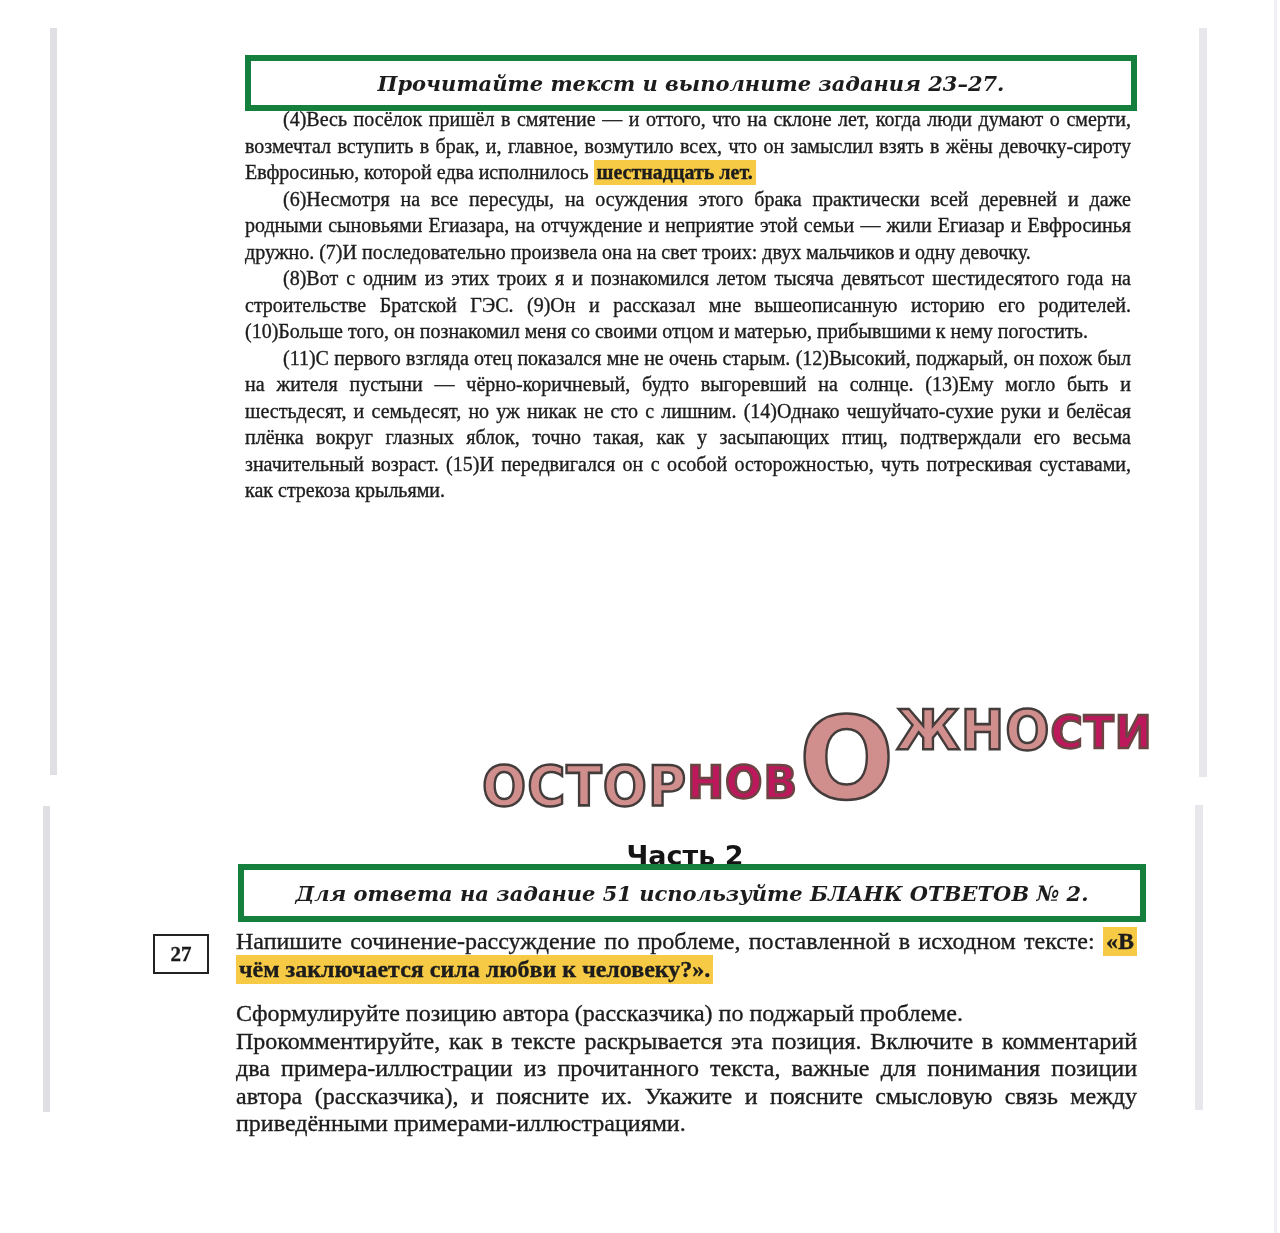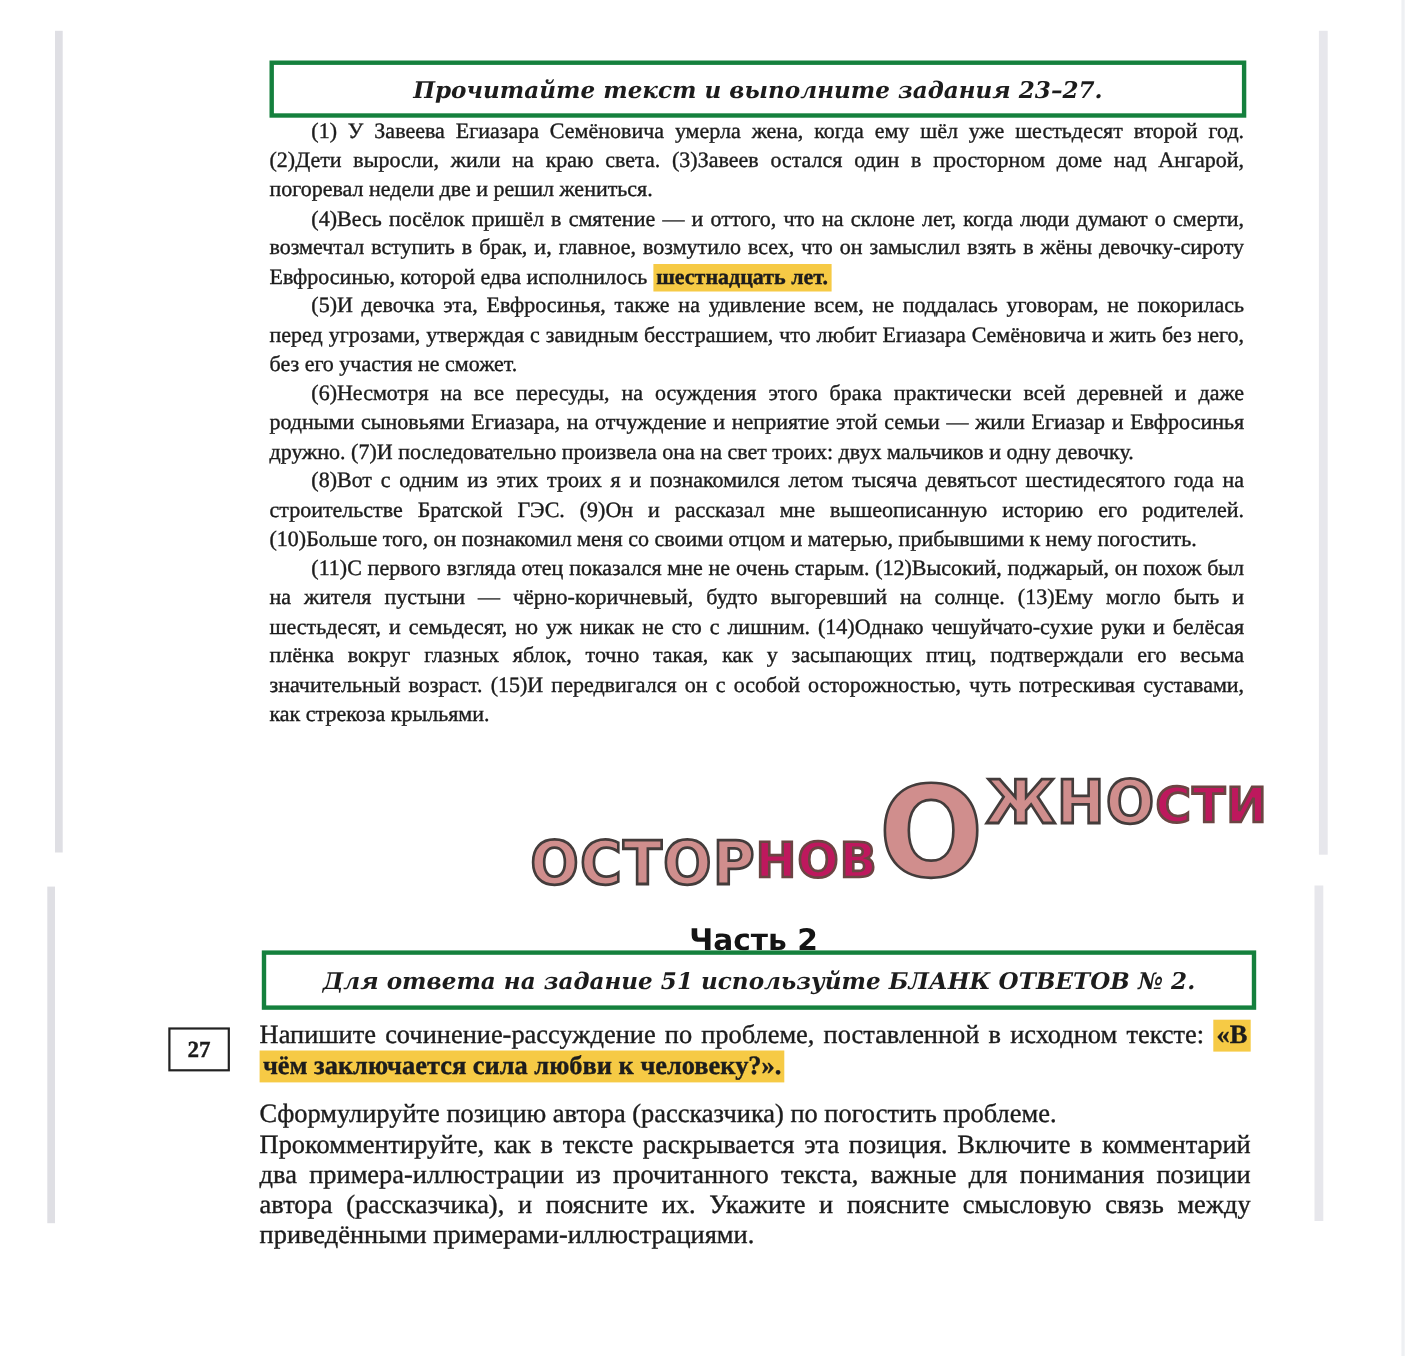--- a/index.html
+++ b/index.html
@@ -7,21 +7,21 @@
     position:relative;width:1280px;height:1233px;background:#ffffff;
     overflow:hidden;font-family:"Liberation Serif",serif;color:#1c1c1c;
   }
   
   .edge{position:absolute;background:#dfdfe4;}
   .edge.soft{background:#e7e7ec;}
   .frame-right{position:absolute;top:0;bottom:0;right:3px;width:3px;background:#eef0f3;}
 
   
   .instr-box{
-    position:absolute;border:4px solid #15803d;background:#fff;
+    position:absolute;border:6px solid #15803d;background:#fff;
     display:flex;align-items:center;justify-content:center;
     font-family:"DejaVu Serif",serif;font-style:italic;font-weight:bold;
     font-size:21px;
   }
   
   .text-block{
     position:absolute;left:245px;top:106px;width:886px;
     font-size:20px;line-height:26.5px;text-align:justify;
     -webkit-text-stroke:0.35px #1c1c1c;
   }
@@ -74,23 +74,21 @@
 
   <div class="edge" style="left:43px;top:806px;width:7px;height:306px;"></div>
   <div class="edge soft" style="left:1195px;top:805px;width:8px;height:305px;"></div>
   <div class="frame-right"></div>
 
   <div class="instr-box" style="left:245px;top:55px;width:880px;height:44px;">
     <span>Прочитайте текст и выполните задания 23–27.</span>
   </div>
 
   <div class="text-block">
-    <p><span>(1) У Завеева Егиазара Семёновича умерла жена, когда ему шёл уже шестьдесят второй год. (2)Дети выросли, жили на краю света. (3)Завеев остался один в просторном доме над Ангарой, погоревал недели две и решил жениться.</span></p>
     <p><span>(4)Весь посёлок пришёл в смятение — и оттого, что на склоне лет, когда люди думают о смерти, возмечтал вступить в брак, и, главное, возмутило всех, что он замыслил взять в жёны девочку-сироту Евфросинью, которой едва исполнилось </span><span class="hl">шестнадцать лет.</span></p>
-    <p><span>(5)И девочка эта, Евфросинья, также на удивление всем, не поддалась уговорам, не покорилась перед угрозами, утверждая с завидным бесстрашием, что любит Егиазара Семёновича и жить без него, без его участия не сможет.</span></p>
     <p><span>(6)Несмотря на все пересуды, на осуждения этого брака практически всей деревней и даже родными сыновьями Егиазара, на отчуждение и неприятие этой семьи — жили Егиазар и Евфросинья дружно. (7)И последовательно произвела она на свет троих: двух мальчиков и одну девочку.</span></p>
     <p><span>(8)Вот с одним из этих троих я и познакомился летом тысяча девятьсот шестидесятого года на строительстве Братской ГЭС. (9)Он и рассказал мне вышеописанную историю его родителей. (10)Больше того, он познакомил меня со своими отцом и матерью, прибывшими к нему погостить.</span></p>
     <p><span>(11)С первого взгляда отец показался мне не очень старым. (12)Высокий, поджарый, он похож был на жителя пустыни — чёрно-коричневый, будто выгоревший на солнце. (13)Ему могло быть и шестьдесят, и семьдесят, но уж никак не сто с лишним. (14)Однако чешуйчато-сухие руки и белёсая плёнка вокруг глазных яблок, точно такая, как у засыпающих птиц, подтверждали его весьма значительный возраст. (15)И передвигался он с особой осторожностью, чуть потрескивая суставами, как стрекоза крыльями.</span></p>
   </div>
 
   <div class="wm">
     <div class="wm-col left">
       <span class="wm-r1">ОСТОР</span>
       <span class="wm-r2">НОВ</span>
     </div>
@@ -106,17 +104,17 @@
   <div class="instr-box" style="left:238px;top:864px;width:896px;height:46px;">
     <span>Для ответа на задание 51 используйте БЛАНК ОТВЕТОВ № 2.</span>
   </div>
 
   <div class="task-num-box">
     <span>27</span>
   </div>
 
   <div class="task-text">
     <p><span>Напишите сочинение-рассуждение по проблеме, поставленной в исходном тексте: </span><span class="hl bold">«В чём заключается сила любви к человеку?».</span></p>
-    <p class="para-gap">Сформулируйте позицию автора (рассказчика) по погостить проблеме.</p>
+    <p class="para-gap">Сформулируйте позицию автора (рассказчика) по поджарый проблеме.</p>
     <p>Прокомментируйте, как в тексте раскрывается эта позиция. Включите в комментарий два примера-иллюстрации из прочитанного текста, важные для понимания позиции автора (рассказчика), и поясните их. Укажите и поясните смысловую связь между приведёнными примерами-иллюстрациями.</p>
   </div>
 
 </div>
 
 </body></html>

